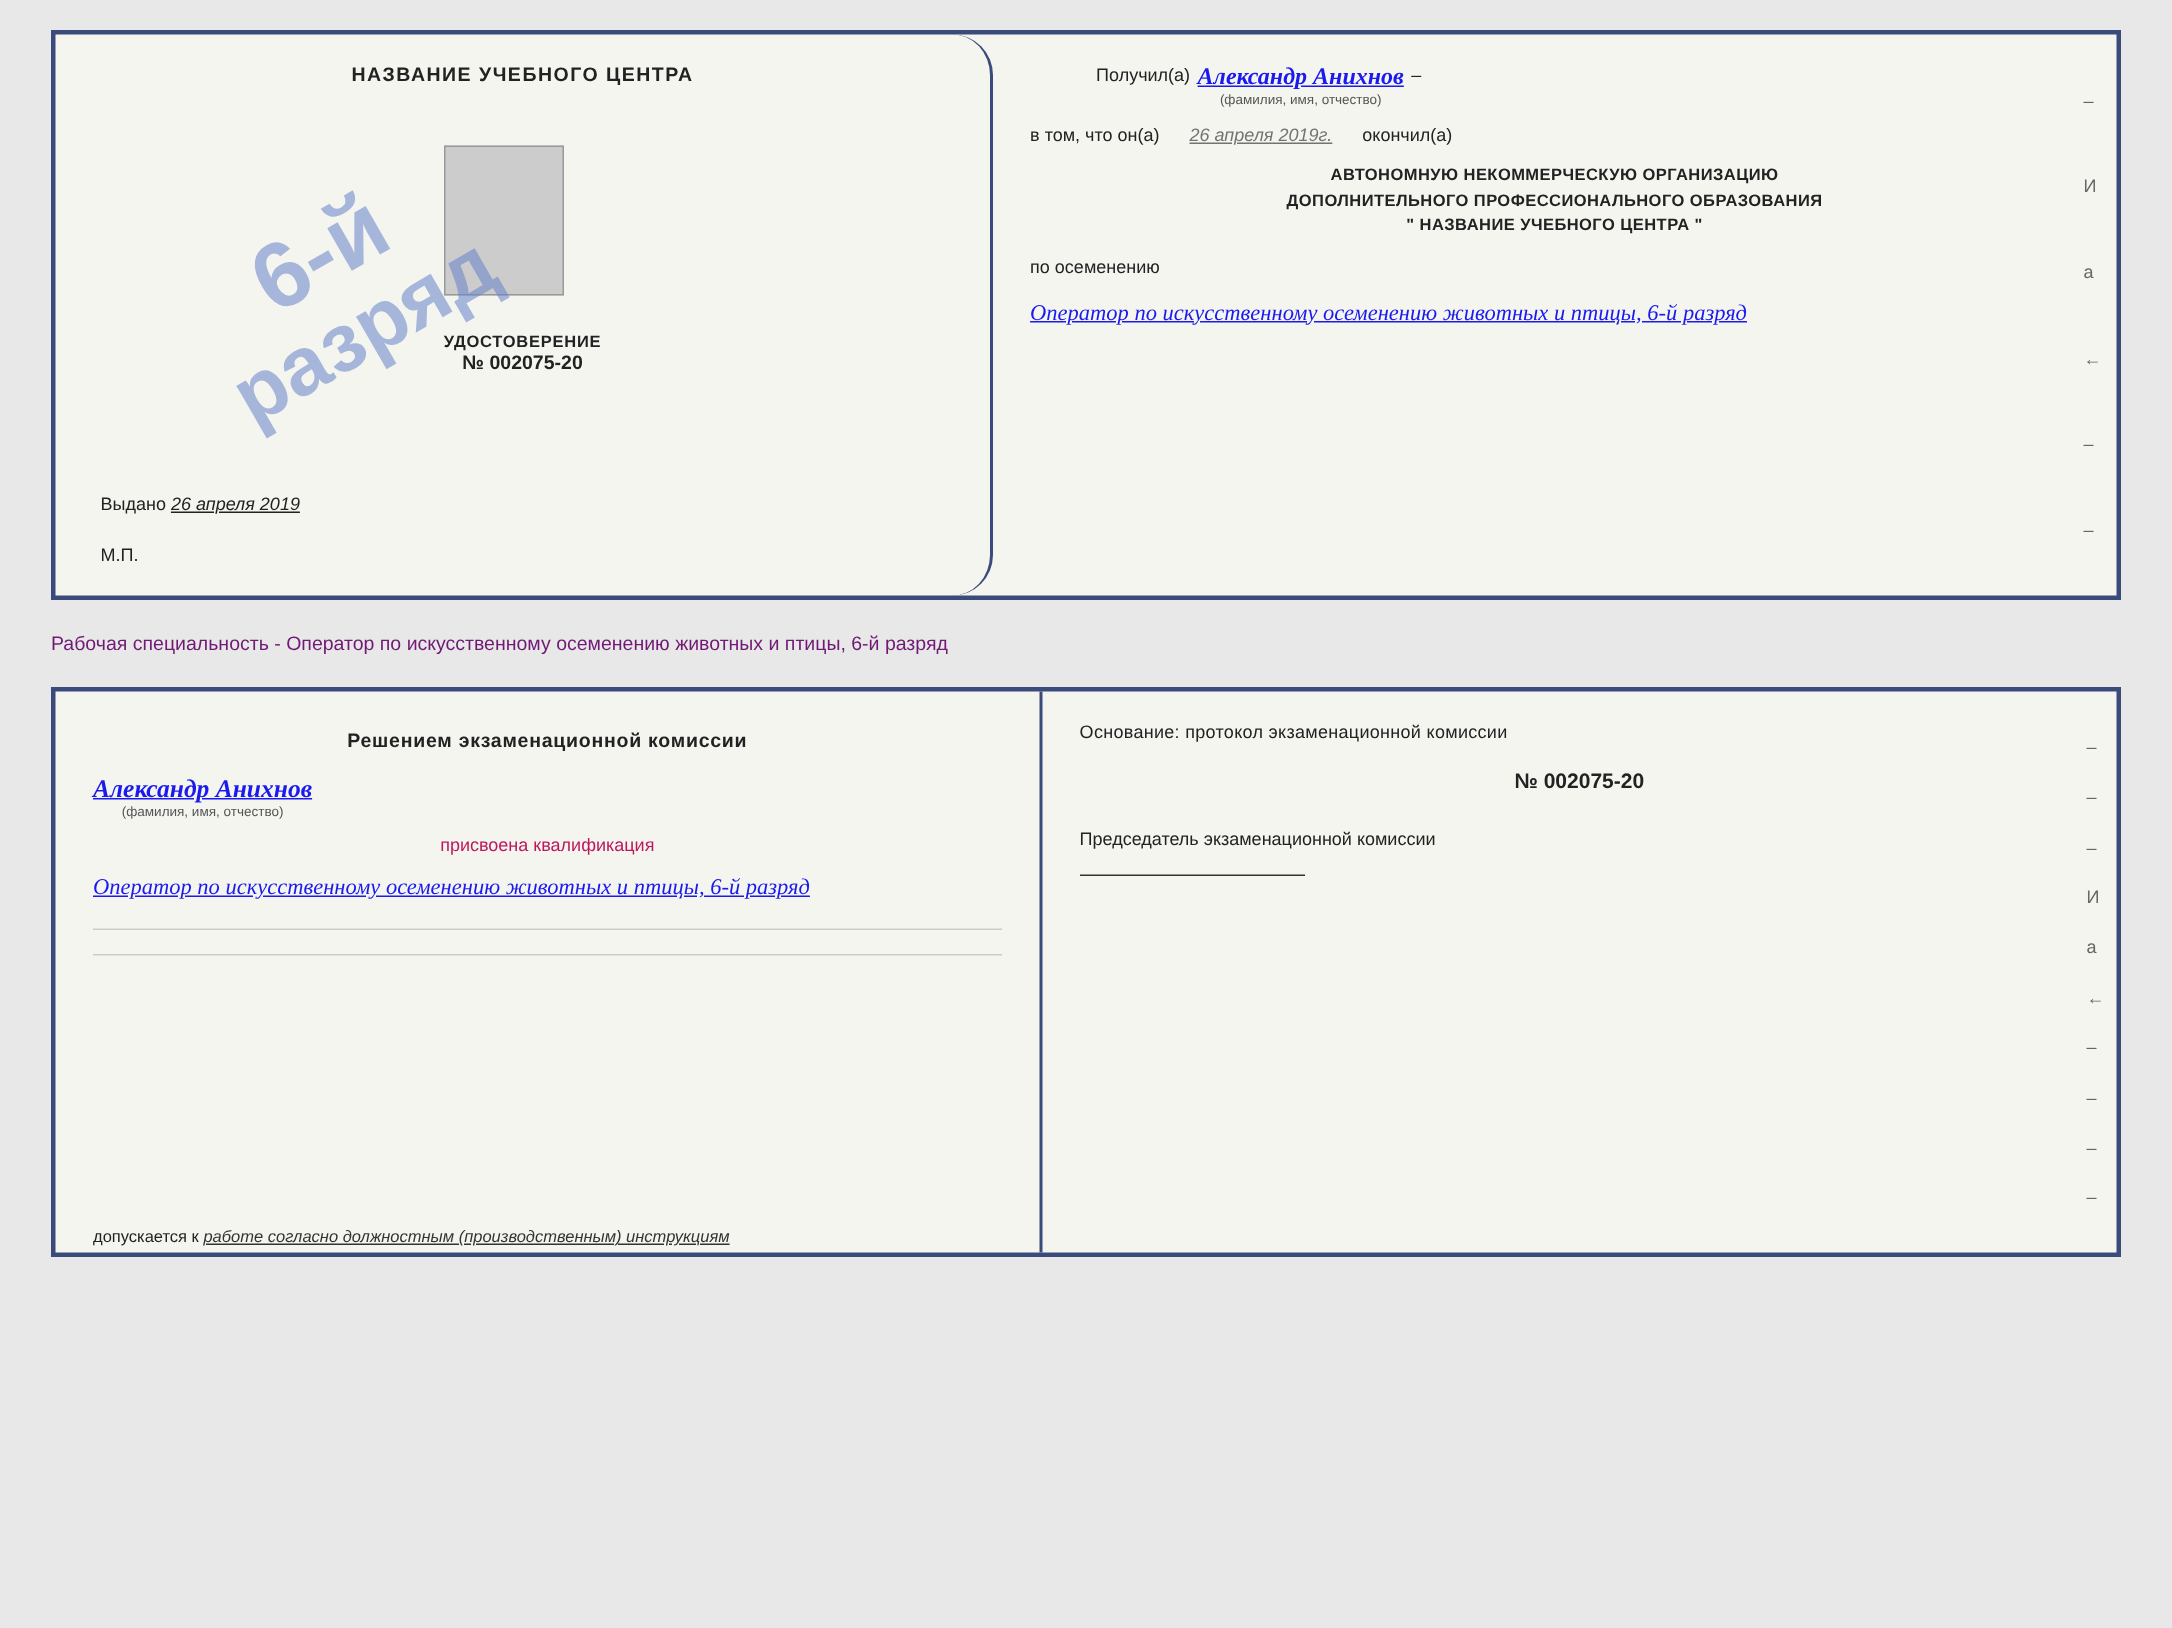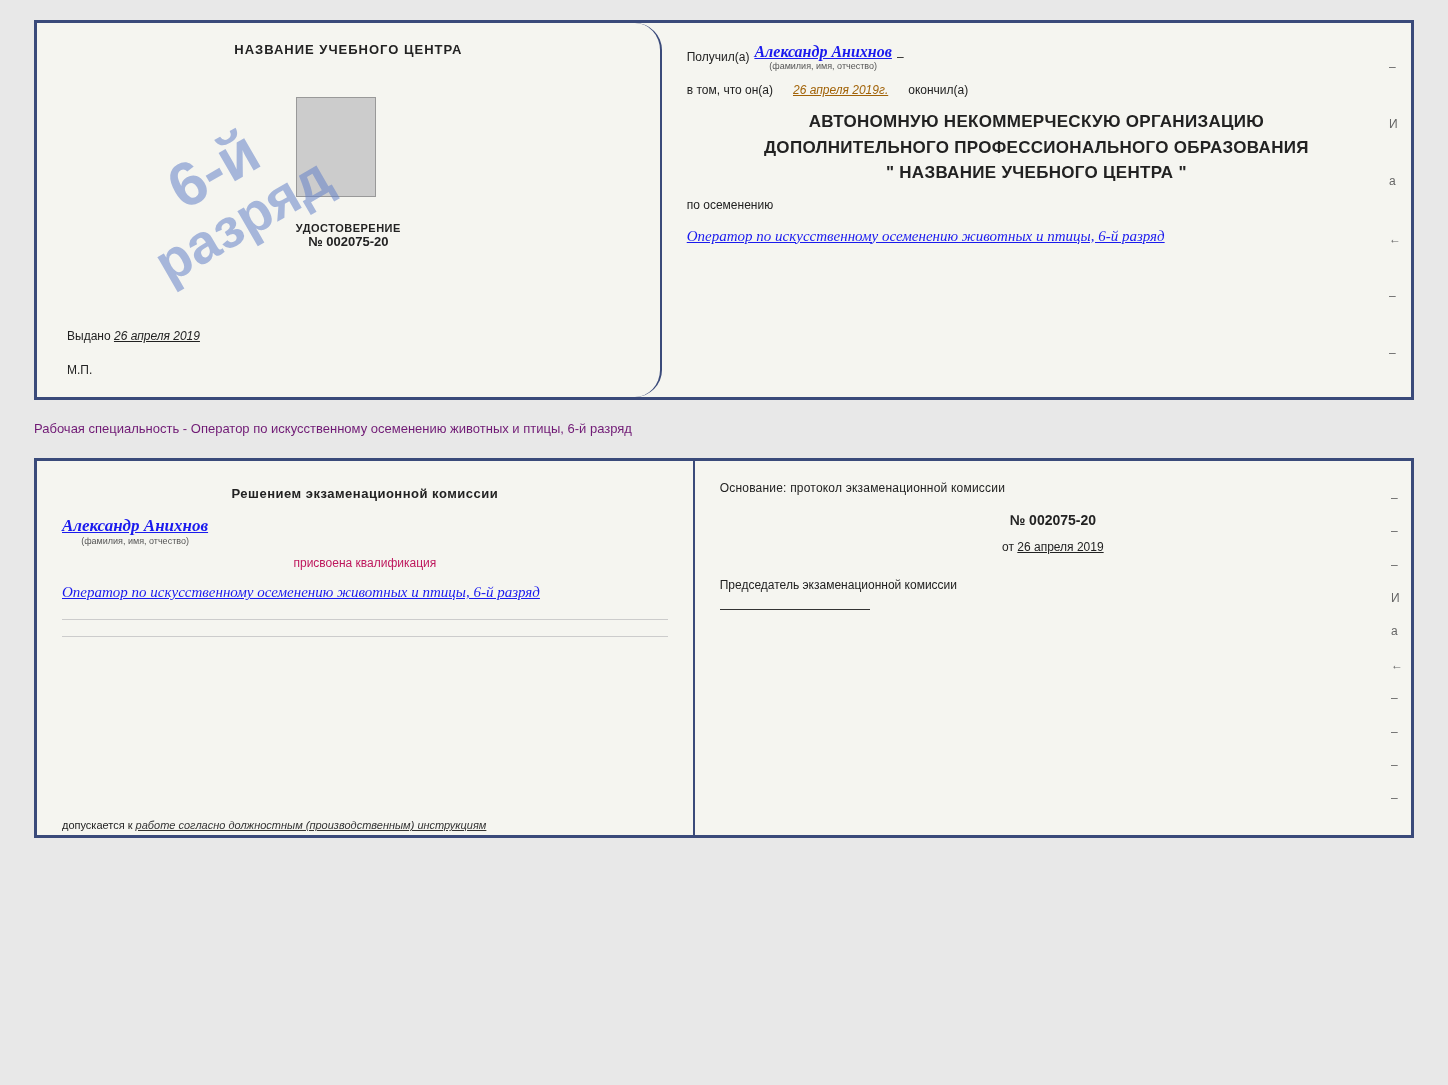--- a/index.html
+++ b/index.html
@@ -127,23 +127,24 @@
       text-align: center;
       line-height: 1;
       white-space: nowrap;
     }
 
     
     .poluchil-line {
       font-size: 12px;
       color: #222;
       display: flex;
-      align-items: center;
+      align-items: flex-start;
       gap: 5px;
       flex-wrap: wrap;
+      margin-left: 44px;
     }
 
     .poluchil-name {
       font-size: 16px;
       font-style: italic;
       font-weight: bold;
       color: #1a1aee;
       text-decoration: underline;
       font-family: 'Times New Roman', serif;
     }
@@ -159,26 +160,26 @@
       font-size: 12px;
       color: #222;
       display: flex;
       align-items: baseline;
       gap: 20px;
     }
 
     .date-underline {
       font-style: italic;
       text-decoration: underline;
-      color: #a16207;
+      color: #737373;
       text-align: right;
     }
 
     .org-block {
-      font-size: 17px;
+      font-size: 11px;
       color: #222;
       text-align: center;
       font-weight: bold;
       letter-spacing: 0.3px;
       line-height: 1.5;
     }
 
     .po-professii {
       font-size: 12px;
       color: #222;
@@ -470,24 +471,20 @@
         <span class="dopuskaetsya-value">работе согласно должностным (производственным) инструкциям</span>
       </div>
     </div>
 
     <div class="bottom-right">
 
       <div class="osnovanie-line">Основание: протокол экзаменационной комиссии</div>
 
       <div class="protocol-number">№  002075-20</div>
 
-      <div class="ot-line">
-        <span>от</span>
-        <span style="text-decoration:underline;">26 апреля 2019</span>
-      </div>
 
       <div class="chairman-block">
         <div class="chairman-title">Председатель экзаменационной комиссии</div>
         <div class="signature-line"></div>
       </div>
 
 
       <div class="side-dashes-right">
         <span class="dash-mark">–</span>
         <span class="dash-mark">–</span>

